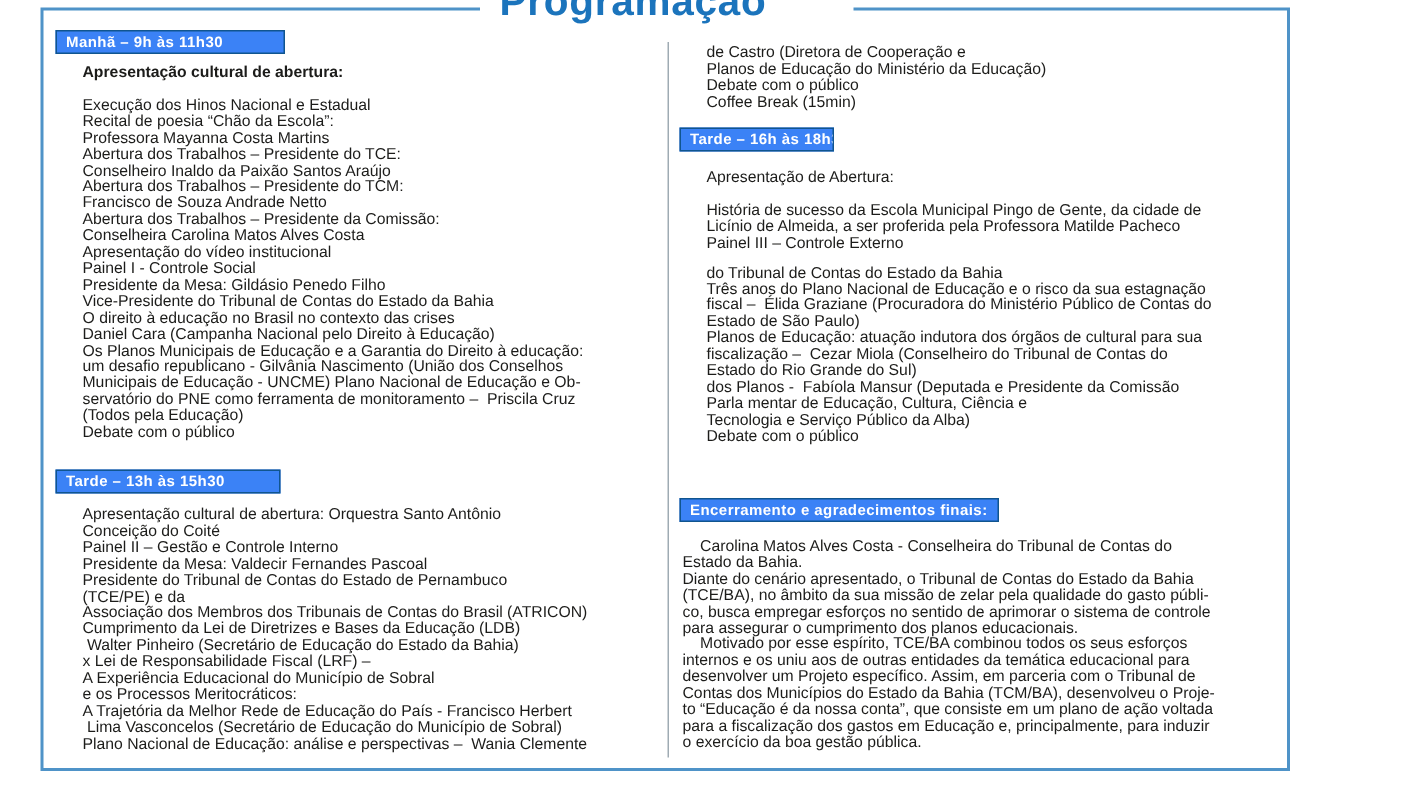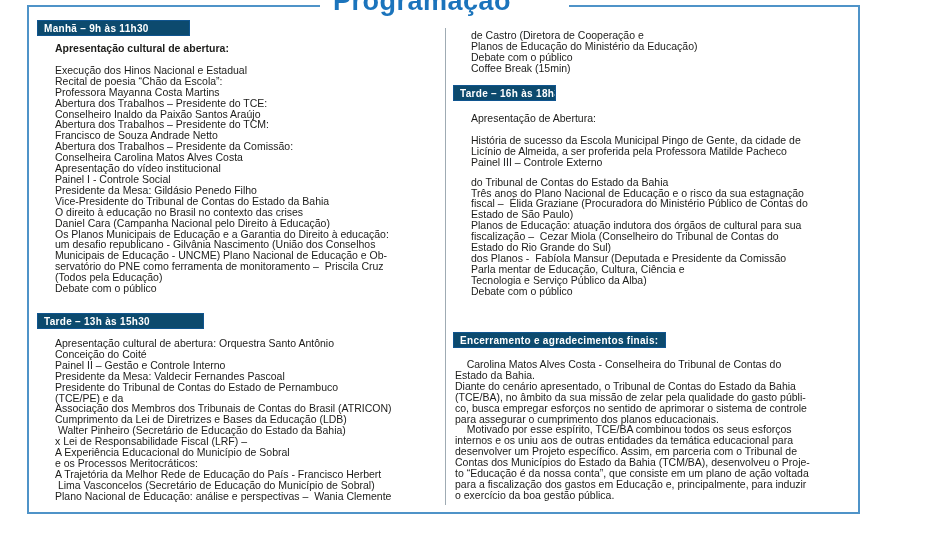--- a/index.html
+++ b/index.html
@@ -24,26 +24,26 @@
   .col{position:absolute;top:0;height:535px;z-index:2;}
   .col-left{left:37px;width:404px;}
   .col-right{left:453px;width:402px;}
   .section{position:absolute;left:0;width:100%;}
   .sec-0-0{top:20px}
   .sec-0-1{top:313px}
   .sec-1-0{top:30px}
   .sec-1-1{top:85px}
   .sec-1-2{top:332px}
   .bar{
-    height:16px;line-height:16px;background:#0c4a6e;border:1px solid #10558f;
+    height:16px;line-height:16px;background:#3b82f6;border:1px solid #10558f;
     box-sizing:border-box;color:#ffffff;font-size:10px;font-weight:bold;
     padding-left:6px;letter-spacing:0.3px;white-space:nowrap;overflow:hidden;
   }
   .sec-0-0 .bar{width:153px}
-  .sec-0-1 .bar{width:167px}
+  .sec-0-1 .bar{width:150px}
   .sec-1-1 .bar{width:103px}
   .sec-1-2 .bar{width:213px}
   .blk{margin-top:11px;}
   .blk.indent{padding-left:18px;}
   .blk.noindent{padding-left:2px;}
   .blk.bold .line{font-weight:bold;}
   .sec-0-0 .blk-0{margin-top:7px}
   .sec-0-1 .blk-0{margin-top:9px}
   .sec-1-0 .blk-0{margin-top:0}
   .sec-1-1 .blk-0{margin-top:12px}

